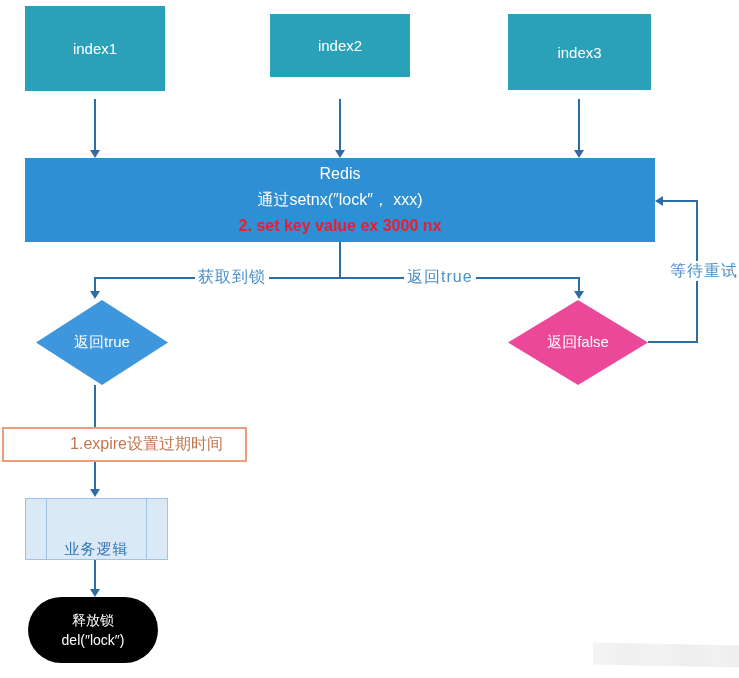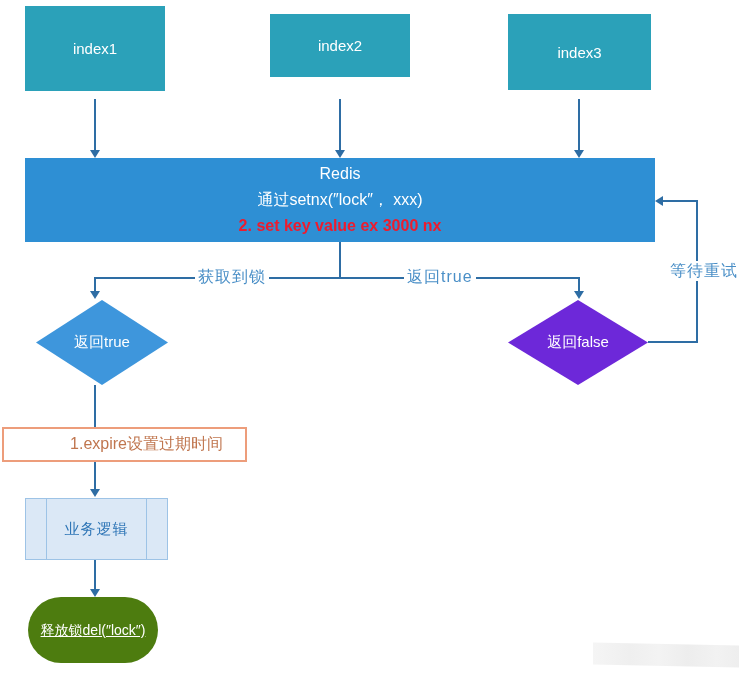--- a/index.html
+++ b/index.html
@@ -8,23 +8,23 @@
     font-family:"Liberation Sans","DejaVu Sans",sans-serif;overflow:hidden;
   }
   .node{position:absolute;display:flex;align-items:center;justify-content:center;
         text-align:center;color:#fff;font-size:15px;}
   .teal-box{background:#2ba1b9;}
   .redis-box{background:#2e8fd4;flex-direction:column;line-height:26px;}
   .redis-box .white-line{color:#ffffff;font-size:16px;}
   .redis-box .red-line{color:#ed1c2e;font-weight:bold;font-size:16px;}
   .diamond{clip-path:polygon(50% 0,100% 50%,50% 100%,0 50%);font-size:15px;}
   .diamond-blue{background:#3e96dc;}
-  .diamond-teal{background:#6d28d9;}
-  .stadium{background:#4d7c0f;border-radius:33px;flex-direction:row;
-           font-size:14px;line-height:20px;text-decoration:underline;}
+  .diamond-teal{background:#ec4899;}
+  .stadium{background:#000000;border-radius:33px;flex-direction:column;
+           font-size:14px;line-height:20px;}
   .expire-note{background:#ffffff;border:2px solid #ed9d7b;color:#c0764f;
                font-size:16px;padding-left:44px;}
   .process-box{background:#dbe8f6;border:1px solid #9dc3e6;color:#2e75b6;
                font-size:15px;letter-spacing:1px;}
   .process-inner{position:absolute;top:0;bottom:0;width:1px;background:#9dc3e6;}
   .line{position:absolute;background:#2e6da4;}
   .arr-down{position:absolute;width:0;height:0;border-left:5px solid transparent;
             border-right:5px solid transparent;border-top:8px solid #2e6da4;}
   .arr-left{position:absolute;width:0;height:0;border-top:5px solid transparent;
             border-bottom:5px solid transparent;border-right:8px solid #2e6da4;}
@@ -86,21 +86,21 @@
   <div class="arr-left" style="left:655px;top:196px;"></div>
   <div class="edge-label" style="left:658px;top:261px;padding:0;">等待重试</div>
 
   <div class="line" style="left:94px;top:385px;width:2px;height:42px;"></div>
   <div class="node expire-note" style="left:2px;top:427px;width:197px;height:31px;">
     <span>1.expire设置过期时间</span>
   </div>
   <div class="line" style="left:94px;top:462px;width:2px;height:27px;"></div>
   <div class="arr-down" style="left:90px;top:489px;"></div>
 
-  <div class="node process-box" style="left:25px;top:498px;width:141px;height:60px;">
+  <div class="node process-box" style="left:25px;top:498px;width:141px;height:60px;align-items:flex-end;">
     <div class="process-inner" style="left:20px;"></div>
     <div class="process-inner" style="right:20px;"></div>
     <span>业务逻辑</span>
   </div>
 
   <div class="line" style="left:94px;top:560px;width:2px;height:29px;"></div>
   <div class="arr-down" style="left:90px;top:589px;"></div>
 
   <div class="node stadium" style="left:28px;top:597px;width:130px;height:66px;">
     <div>释放锁</div>

